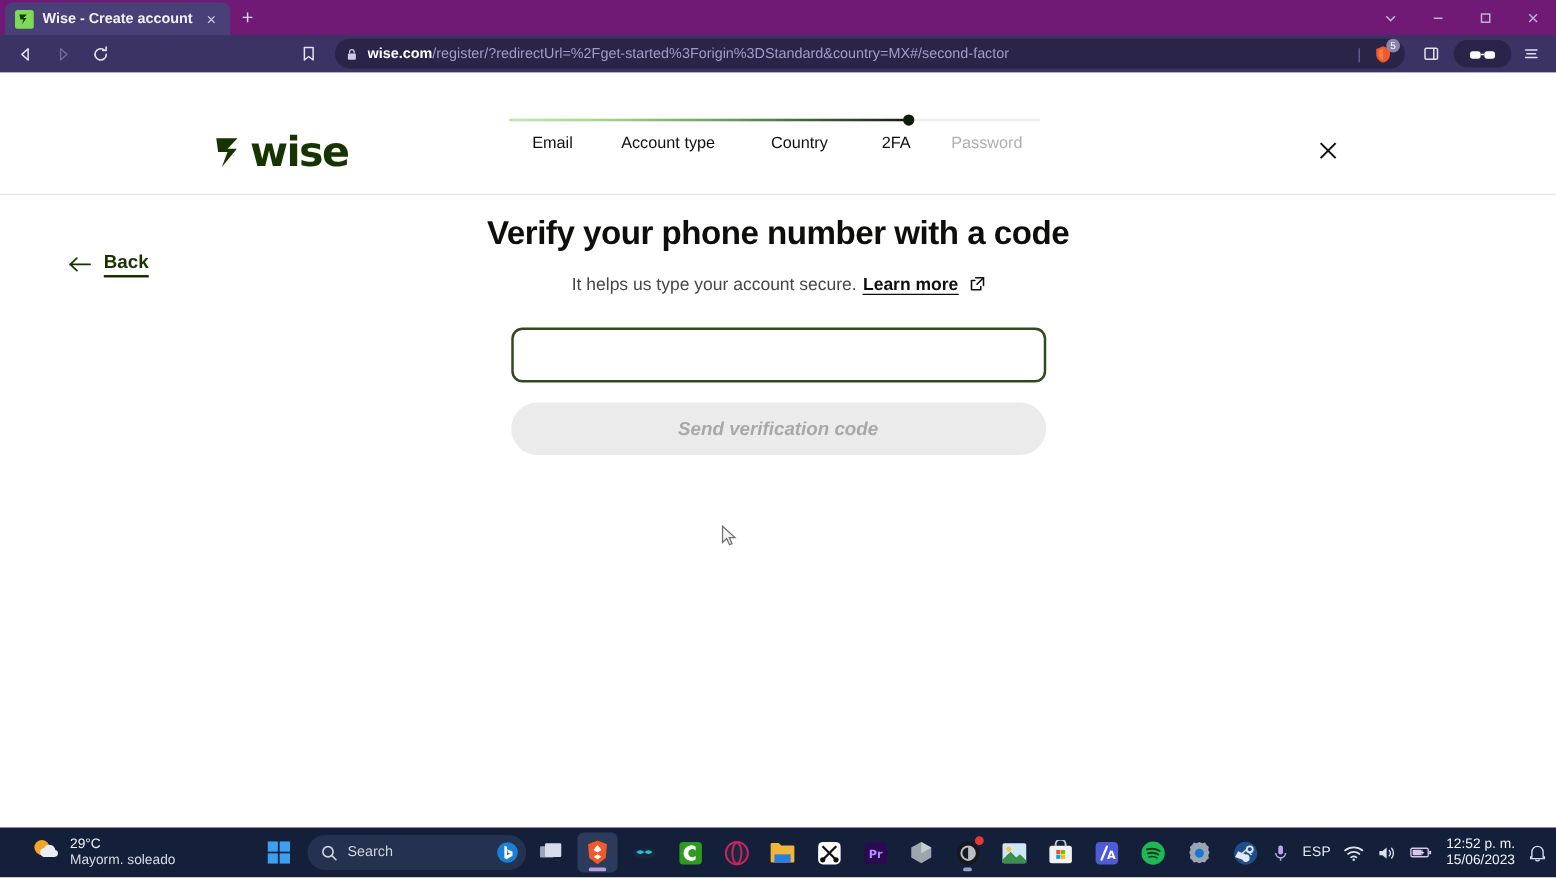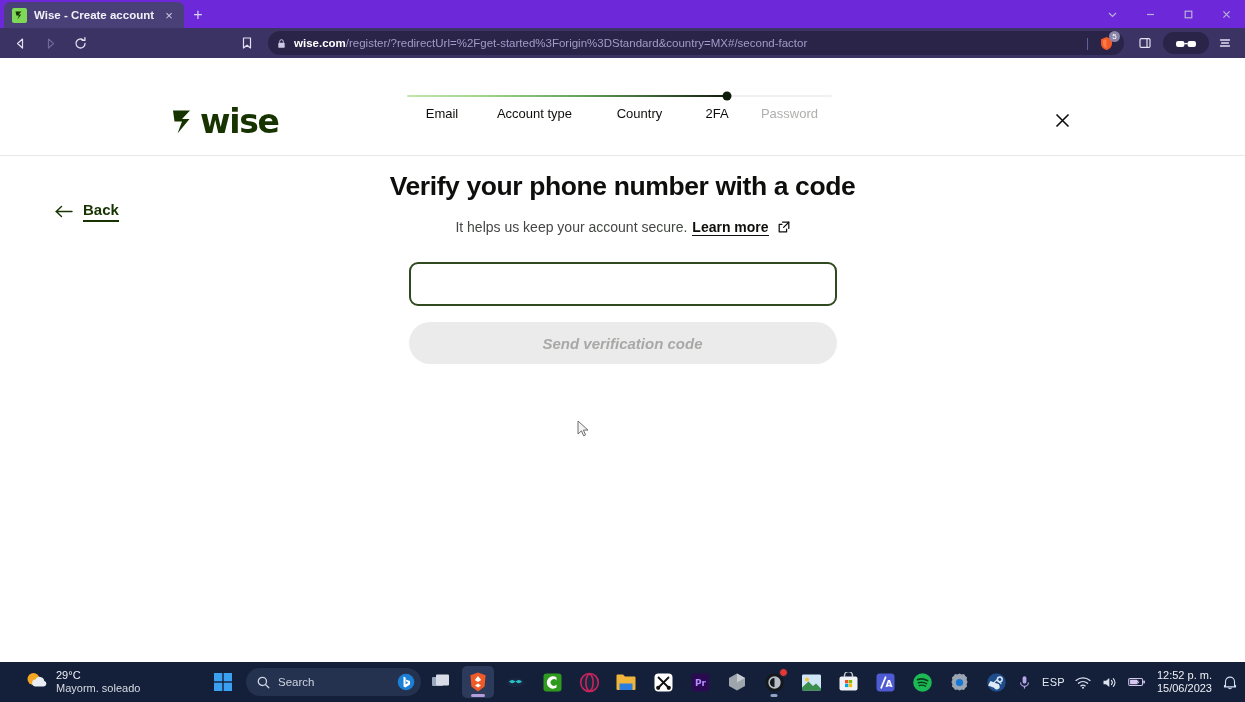--- a/index.html
+++ b/index.html
@@ -25,21 +25,21 @@
   
   .browser-chrome {
     background: #3b3364;
     flex: 0 0 auto;
   }
 
   .tabstrip {
     height: 28px;
     display: flex;
     align-items: flex-end;
-    background: #6d28d9;
+    background: #701a75;
     padding-left: 4px;
     position: relative;
   }
 
   .tab {
     height: 26px;
     width: 180px;
     background: #4a4078;
     border-radius: 6px 6px 0 0;
     display: flex;
@@ -683,21 +683,21 @@
         </svg>
       </span>
       <span class="back-text">Back</span>
     </div>
 
     <div class="content">
 
       <h1 class="headline">Verify your phone number with a code</h1>
 
       <div class="subline">
-        <span>It helps us keep your account secure.</span>
+        <span>It helps us type your account secure.</span>
         <a class="learn-more">
           <span>Learn more</span>
         </a>
         <span class="ext-icon">
           <svg width="12" height="12" viewBox="0 0 12 12">
             <path d="M4.6 1.2 H10.8 V7.4" stroke="currentColor" stroke-width="1.25" fill="none" stroke-linecap="round" stroke-linejoin="round"></path>
             <path d="M10.8 1.2 L5.6 6.4" stroke="currentColor" stroke-width="1.25" stroke-linecap="round"></path>
             <path d="M8.6 8.2 V10.8 H1.2 V3.4 H3.9" stroke="currentColor" stroke-width="1.25" fill="none" stroke-linecap="round" stroke-linejoin="round"></path>
           </svg>
         </span>

